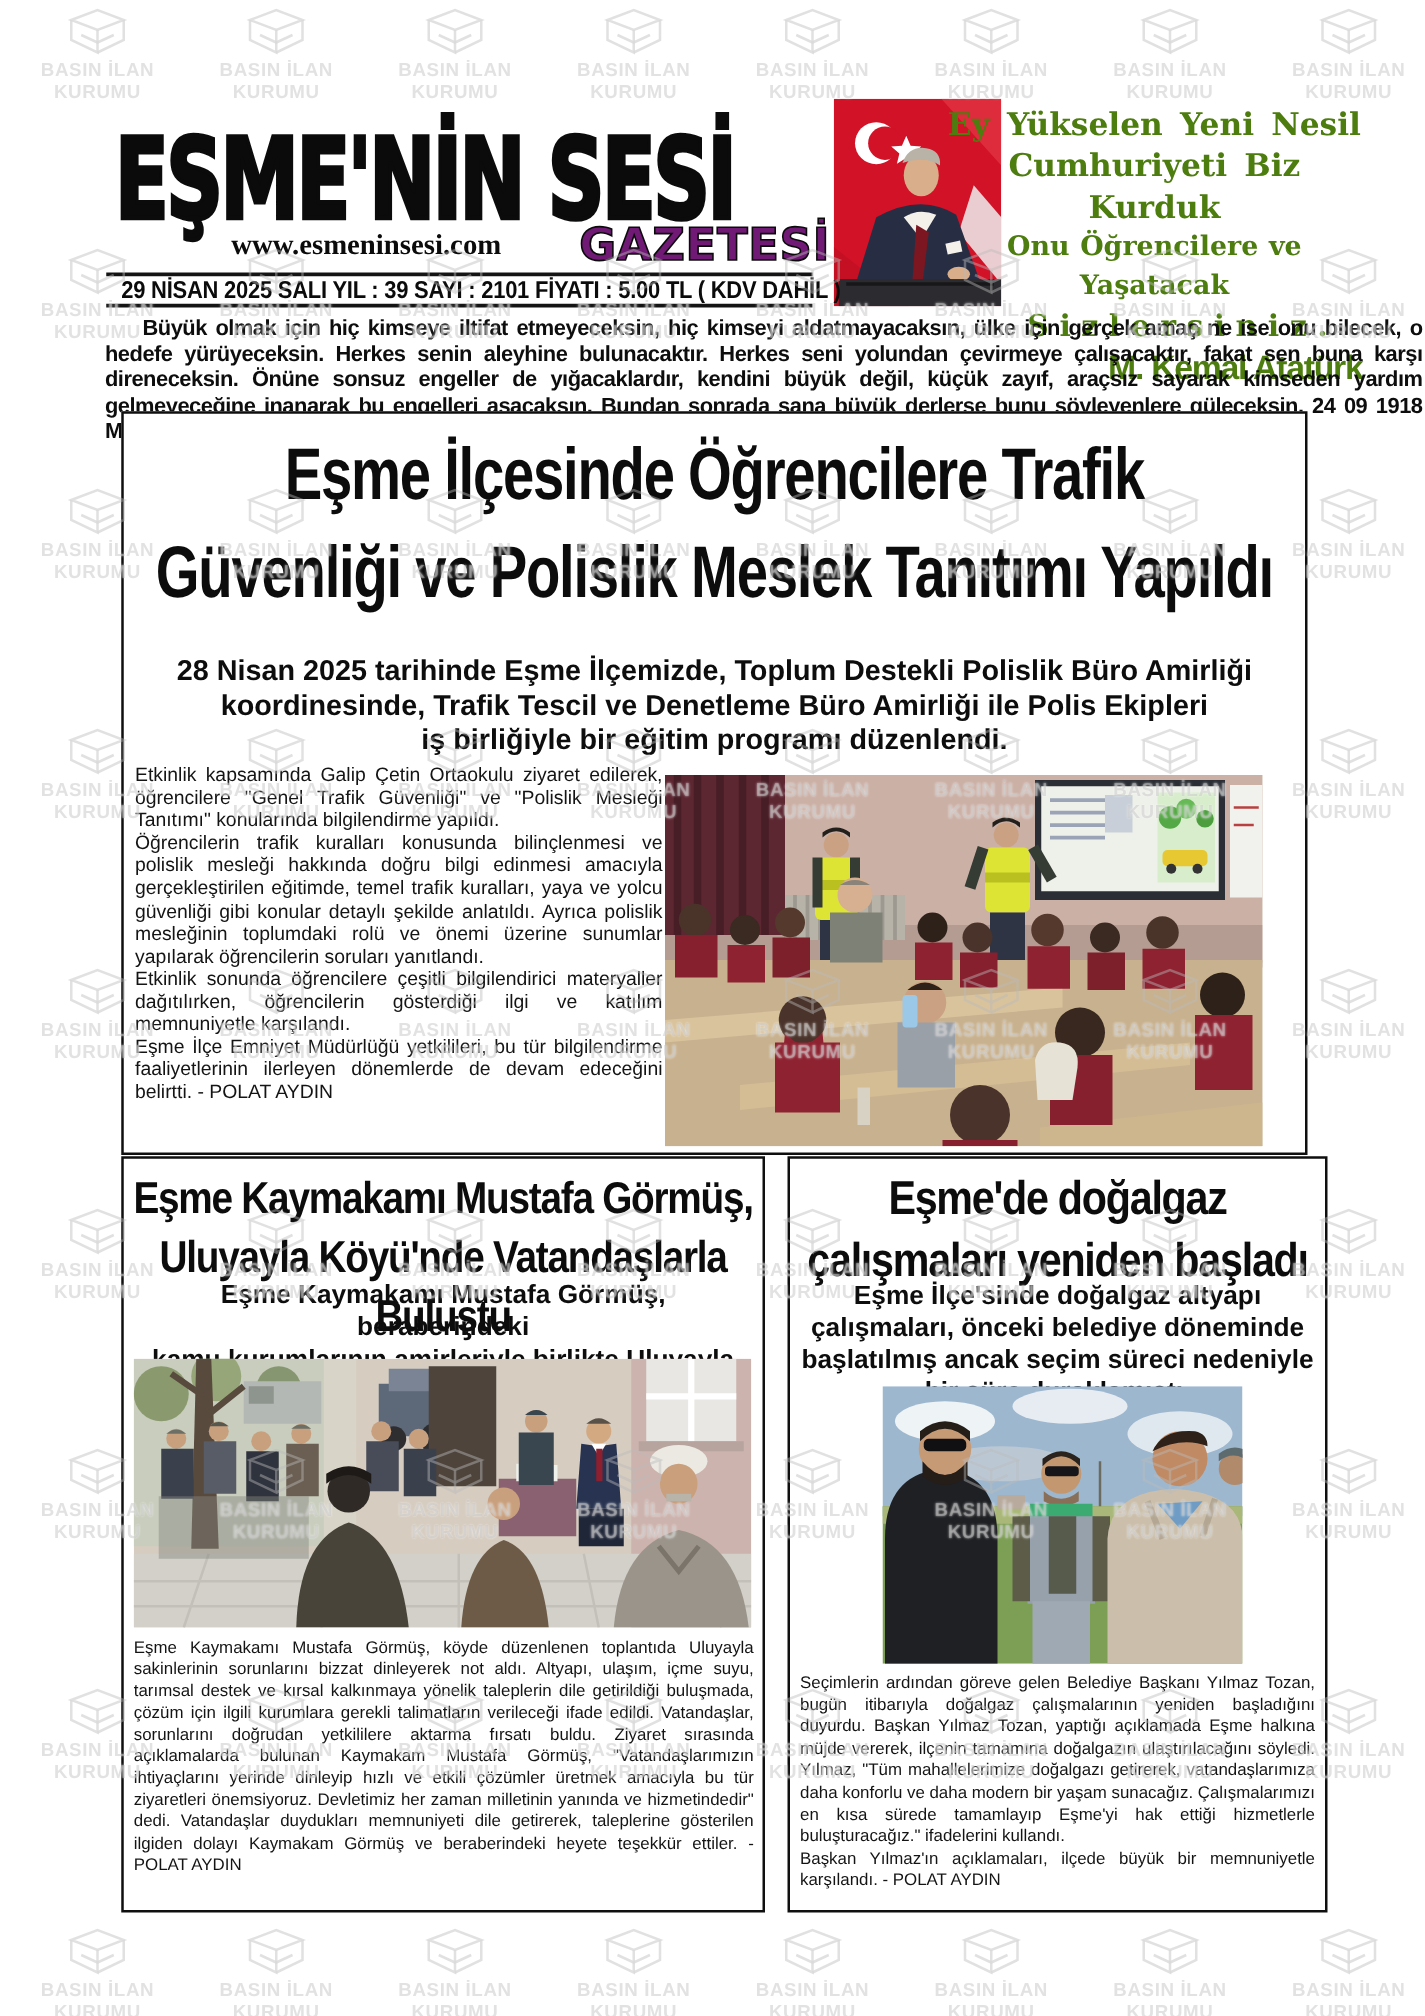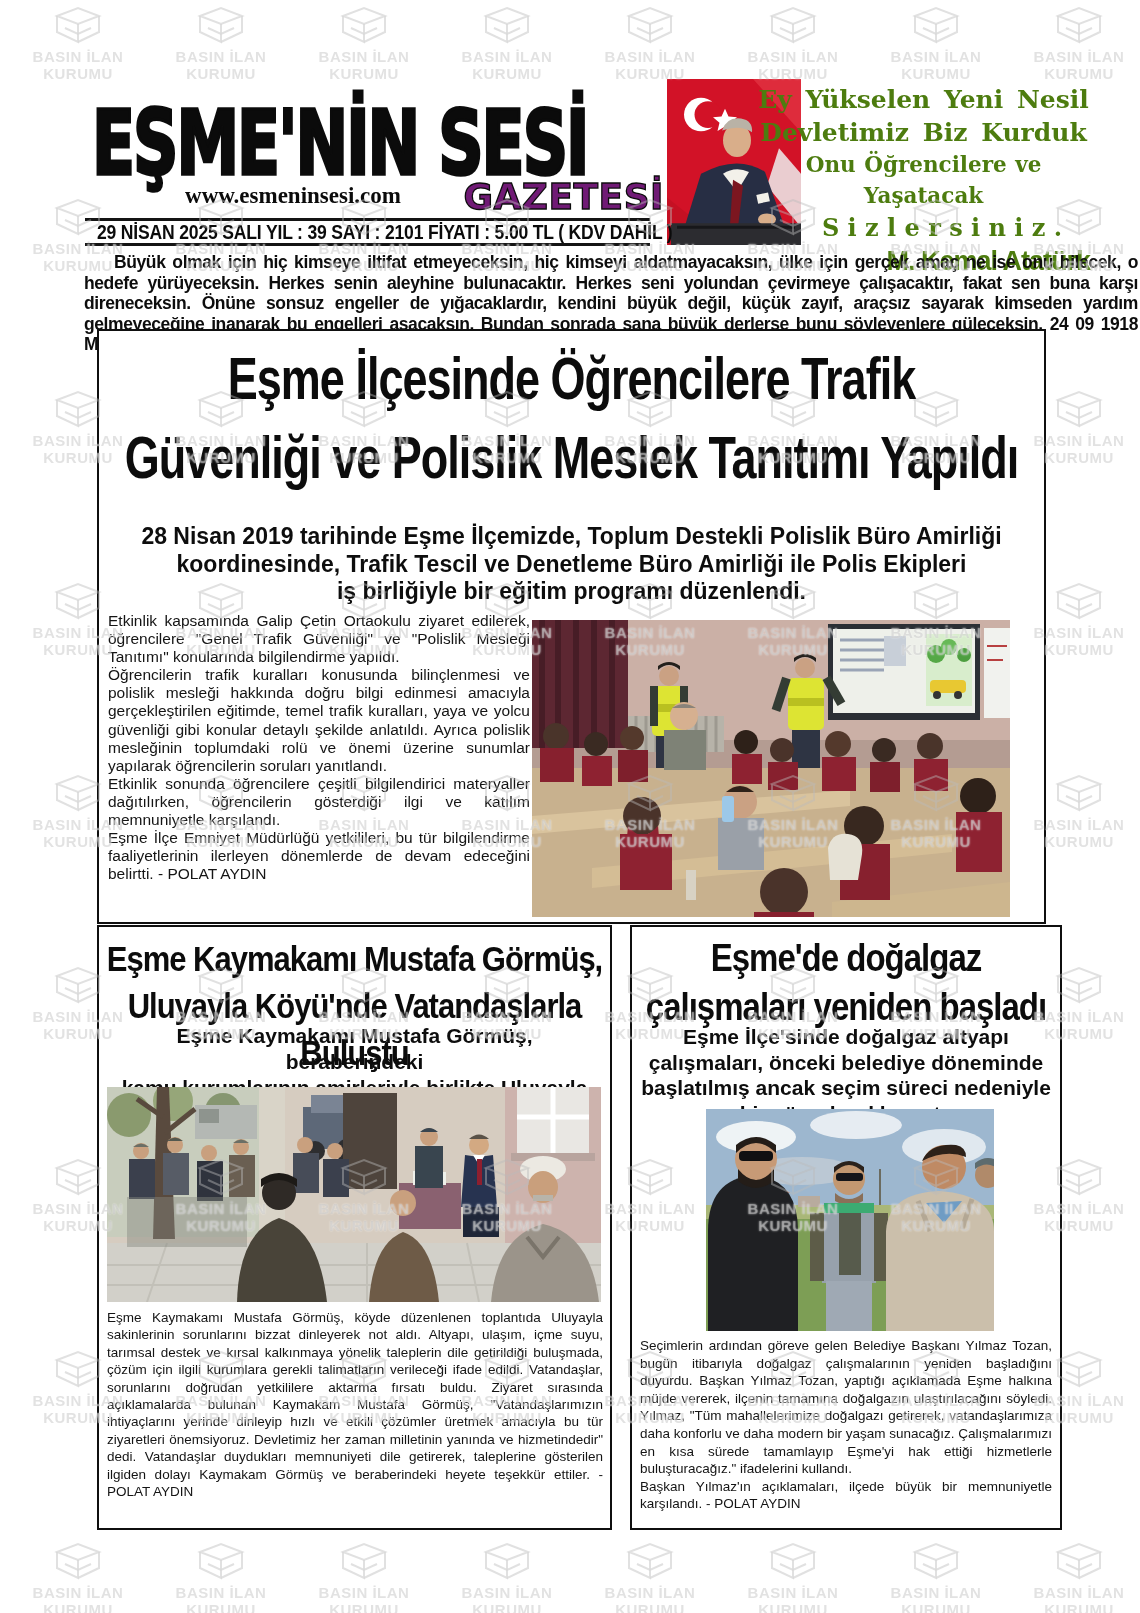--- a/index.html
+++ b/index.html
@@ -88,36 +88,36 @@
         <path d="M55,52 Q60,38 74,40 Q86,42 85,54 Q74,46 55,52 Z" fill="#b9b2a6"></path>
         <ellipse cx="100" cy="142" rx="9" ry="6" fill="#d9ae8a"></ellipse>
       </g>
       <rect x="4" y="146" width="130" height="22" fill="#2c2c30"></rect>
       <path d="M10,150 L128,150" stroke="#17171a" stroke-width="3"></path>
     </svg>
   </div>
 
   <div class="abs" id="quote">
     <div class="q12">Ey Yükselen Yeni Nesil</div>
-    <div class="q12">Devletimiz Biz Kurduk</div>
+    <div class="q12">Cumhuriyeti Biz Kurduk</div>
     <div class="q3">Onu Öğrencilere ve Yaşatacak</div>
     <div class="q4">S i z l e r s i n i z .</div>
     <div class="q5">M. Kemal Atatürk</div>
   </div>
 
   <div class="abs rule" id="rule-top"></div>
   <div class="abs" id="dateline">29 NİSAN 2025 SALI  YIL : 39   SAYI : 2101  FİYATI : 5.00 TL ( KDV DAHİL )</div>
   <div class="abs rule" id="rule-bottom"></div>
 
   <div class="abs" id="intro">Büyük olmak için hiç kimseye iltifat etmeyeceksin, hiç kimseyi aldatmayacaksın, ülke için gerçek amaç ne ise onu bilecek, o hedefe yürüyeceksin. Herkes senin aleyhine bulunacaktır. Herkes seni yolundan çevirmeye çalışacaktır, fakat sen buna karşı direneceksin. Önüne sonsuz engeller de yığacaklardır, kendini büyük değil, küçük zayıf, araçsız sayarak kimseden yardım gelmeyeceğine inanarak bu engelleri aşacaksın. Bundan sonrada sana büyük derlerse bunu söyleyenlere güleceksin. 24 09 1918 M.K. ATATÜRK</div>
 
   <div class="abs artbox" id="box1">
     <div class="abs headline-xl" id="headline1">Eşme İlçesinde Öğrencilere Trafik
 Güvenliği ve Polislik Meslek Tanıtımı Yapıldı</div>
-    <div class="abs subhead" id="subhead1">28 Nisan 2019 tarihinde Eşme İlçemizde, Toplum Destekli Polislik Büro Amirliği
+    <div class="abs subhead" id="subhead1">28 Nisan 2025 tarihinde Eşme İlçemizde, Toplum Destekli Polislik Büro Amirliği
 koordinesinde, Trafik Tescil ve Denetleme Büro Amirliği ile Polis Ekipleri
 iş birliğiyle bir eğitim programı düzenlendi.</div>
     <div class="abs bodytext" id="body1">Etkinlik kapsamında Galip Çetin Ortaokulu ziyaret edilerek, öğrencilere "Genel Trafik Güvenliği" ve "Polislik Mesleği Tanıtımı" konularında bilgilendirme yapıldı.
 Öğrencilerin trafik kuralları konusunda bilinçlenmesi ve polislik mesleği hakkında doğru bilgi edinmesi amacıyla gerçekleştirilen eğitimde, temel trafik kuralları, yaya ve yolcu güvenliği gibi konular detaylı şekilde anlatıldı. Ayrıca polislik mesleğinin toplumdaki rolü ve önemi üzerine sunumlar yapılarak öğrencilerin soruları yanıtlandı.
 Etkinlik sonunda öğrencilere çeşitli bilgilendirici materyaller dağıtılırken, öğrencilerin gösterdiği ilgi ve katılım memnuniyetle karşılandı.
 Eşme İlçe Emniyet Müdürlüğü yetkilileri, bu tür bilgilendirme faaliyetlerinin ilerleyen dönemlerde de devam edeceğini belirtti. - POLAT AYDIN</div>
 
     <div class="abs photo" id="photo1">
       <svg viewBox="0 0 478 297" preserveAspectRatio="none">
         <rect width="478" height="297" fill="#c8b18e"></rect>

